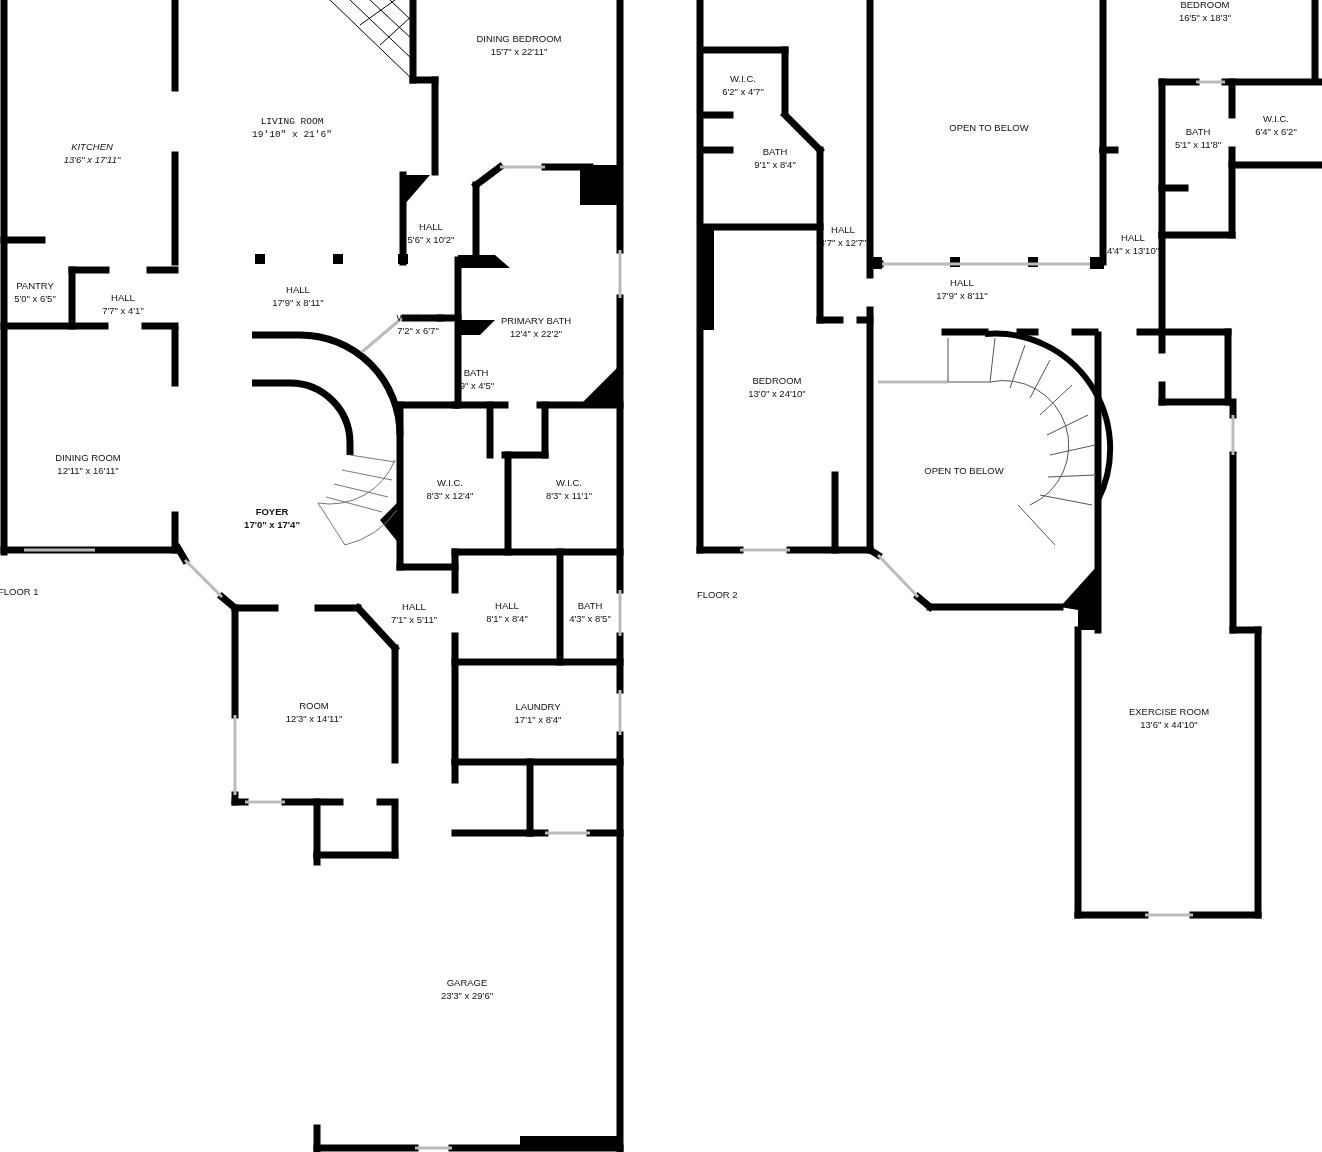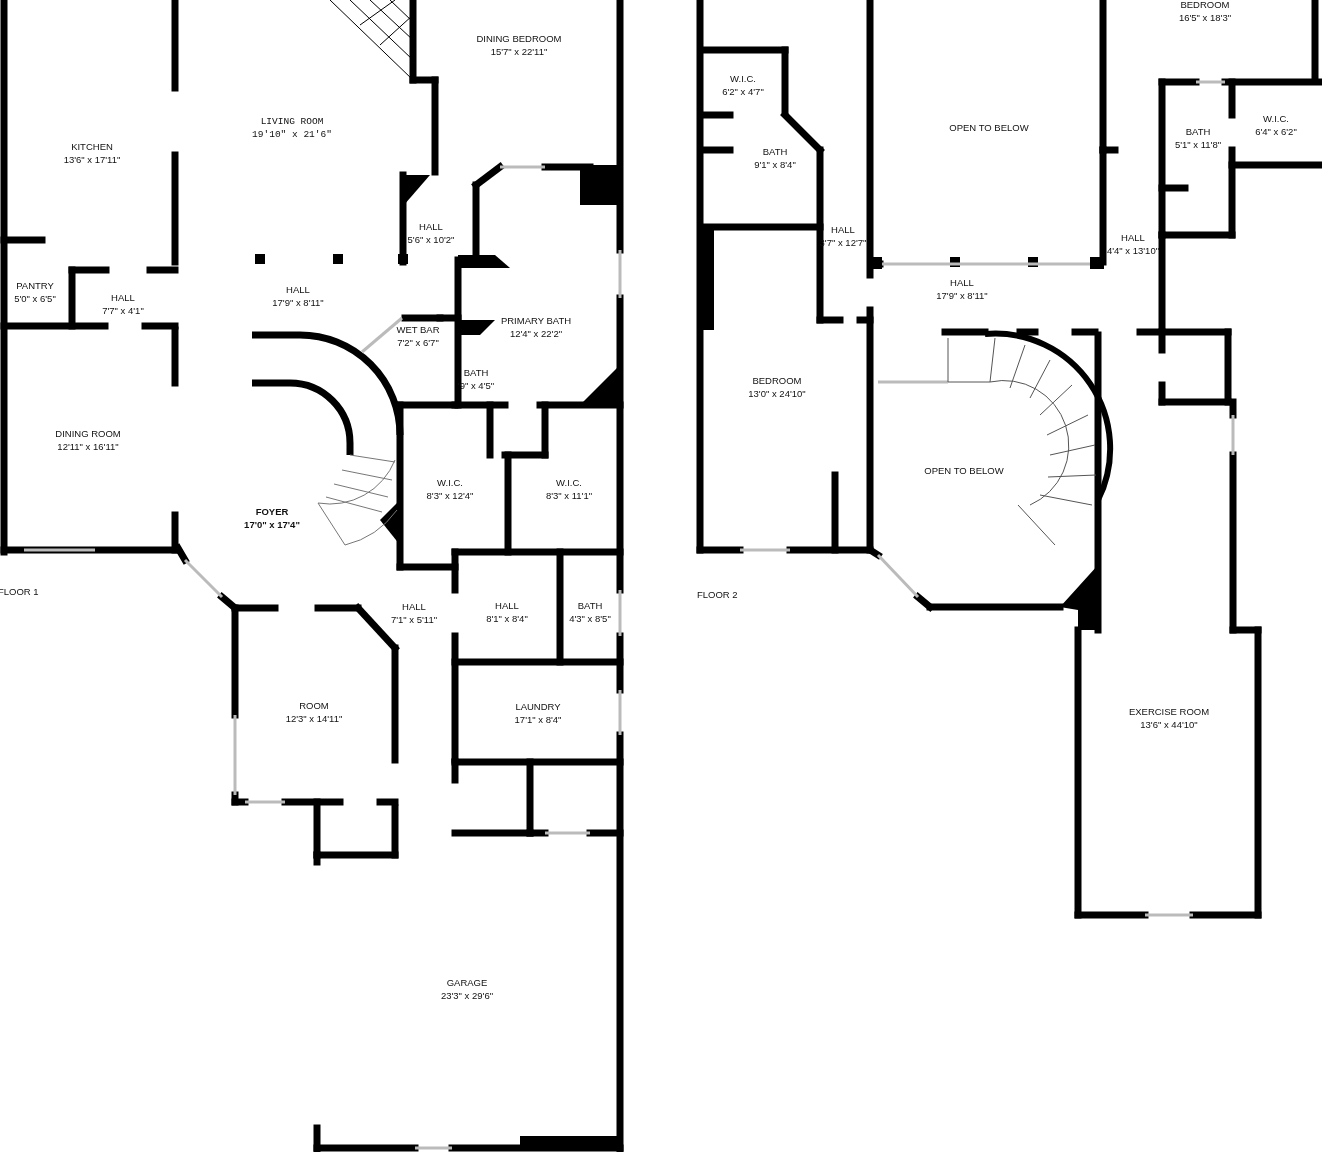--- a/index.html
+++ b/index.html
@@ -226,21 +226,21 @@
     <line x1="1025" y1="345" x2="1010" y2="388"></line>
     <line x1="1050" y1="360" x2="1030" y2="398"></line>
     <line x1="1072" y1="385" x2="1040" y2="415"></line>
     <line x1="1088" y1="415" x2="1047" y2="435"></line>
     <line x1="1095" y1="445" x2="1050" y2="455"></line>
     <line x1="1096" y1="475" x2="1048" y2="477"></line>
     <line x1="1092" y1="505" x2="1040" y2="495"></line>
   </g>
 </svg>
 
-<div class="lbl" style="left:92px;top:153px;">
+<div class="lbl" style="left:92px;top:153px;font-style:italic;">
     <span class="nm">KITCHEN</span>
     <span class="dm">13'6" x 17'11"</span>
   </div>
 <div class="lbl" style="left:292px;top:128px;font-family:Liberation Mono, monospace;">
     <span class="nm">LIVING ROOM</span>
     <span class="dm">19'10" x 21'6"</span>
   </div>
 <div class="lbl" style="left:519px;top:45px;">
     <span class="nm">DINING BEDROOM</span>
     <span class="dm">15'7" x 22'11"</span>
@@ -258,29 +258,29 @@
     <span class="dm">7'7" x 4'1"</span>
   </div>
 <div class="lbl" style="left:298px;top:296px;">
     <span class="nm">HALL</span>
     <span class="dm">17'9" x 8'11"</span>
   </div>
 <div class="lbl" style="left:536px;top:327px;text-align:center;">
     <span class="nm">PRIMARY BATH</span>
     <span class="dm">12'4" x 22'2"</span>
   </div>
-<div class="lbl" style="left:418px;top:336px;">
+<div class="lbl" style="left:418px;top:324px;">
     <span class="nm">WET BAR</span>
     <span class="dm">7'2" x 6'7"</span>
   </div>
 <div class="lbl" style="left:476px;top:379px;">
     <span class="nm">BATH</span>
     <span class="dm">'9" x 4'5"</span>
   </div>
-<div class="lbl" style="left:88px;top:440px;">
+<div class="lbl" style="left:88px;top:464px;">
     <span class="nm">DINING ROOM</span>
     <span class="dm">12'11" x 16'11"</span>
   </div>
 <div class="lbl" style="left:272px;top:518px;font-weight:bold;">
     <span class="nm">FOYER</span>
     <span class="dm">17'0" x 17'4"</span>
   </div>
 <div class="lbl" style="left:450px;top:489px;">
     <span class="nm">W.I.C.</span>
     <span class="dm">8'3" x 12'4"</span>

